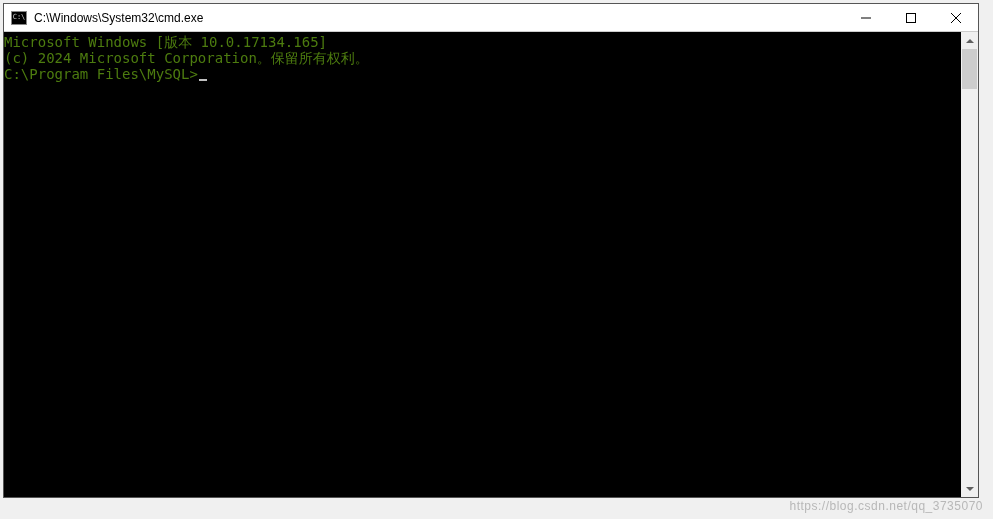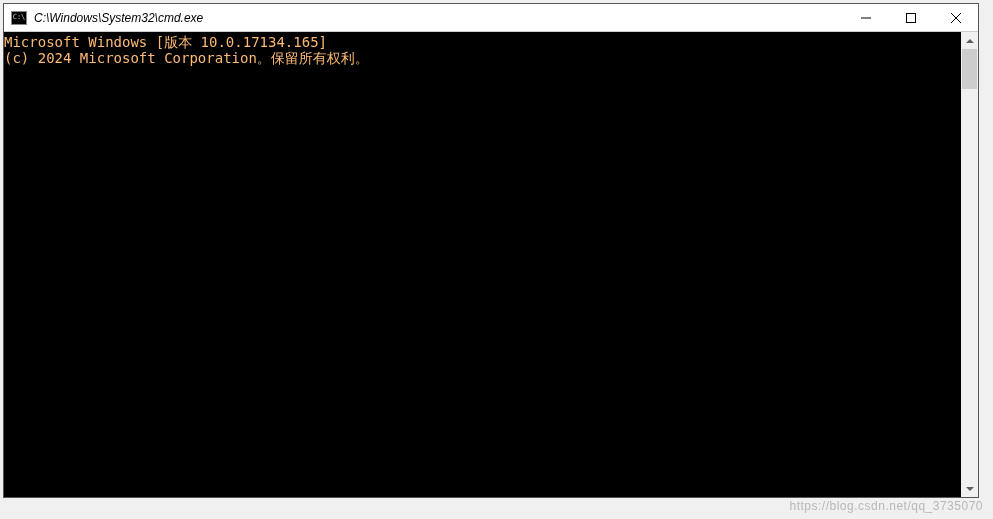--- a/index.html
+++ b/index.html
@@ -47,21 +47,20 @@
       font-family: monospace;
       line-height: 1;
     }
     .title-text {
       margin-left: 7px;
       font-size: 12px;
       color: #000;
       flex: 1;
       white-space: nowrap;
       overflow: hidden;
-      font-style: italic;
     }
     .win-controls {
       display: flex;
       height: 100%;
     }
     .win-btn {
       width: 45px;
       height: 100%;
       display: flex;
       align-items: center;
@@ -70,21 +69,21 @@
     }
     .win-btn svg { display: block; }
     .content-area {
       flex: 1;
       display: flex;
       min-height: 0;
     }
     .terminal {
       flex: 1;
       background: #000;
-      color: #fdba74;
+      color: #4d7c0f;
       font-family: "NSimSun", "SimSun", "Consolas", monospace;
       font-size: 14px;
       line-height: 16px;
       padding: 2px 0 0 0;
       white-space: pre;
       overflow: hidden;
       position: relative;
     }
     .terminal-line { display: block; }
     .cursor {
@@ -158,21 +157,21 @@
       <div class="win-btn">
         <svg width="10" height="10">
             <line x1="0" y1="0" x2="10" y2="10" stroke="#000" stroke-width="1"></line>
             <line x1="10" y1="0" x2="0" y2="10" stroke="#000" stroke-width="1"></line>
           </svg>
       </div>
     </div>
   </div>
 
   <div class="content-area">
-    <div class="terminal"><span class="terminal-line">Microsoft Windows [版本 10.0.17134.165]</span><span class="terminal-line">(c) 2024 Microsoft Corporation。保留所有权利。</span><span class="terminal-line"></span></div>
+    <div class="terminal"><span class="terminal-line">Microsoft Windows [版本 10.0.17134.165]</span><span class="terminal-line">(c) 2024 Microsoft Corporation。保留所有权利。</span><span class="terminal-line"></span><span class="terminal-line"><span>C:\Program Files\MySQL&gt;</span><span class="cursor"></span></span></div>
 
     <div class="scrollbar">
       <div class="scroll-btn up">
         <svg width="8" height="4">
             <polygon points="4,0 8,4 0,4" fill="#606060"></polygon>
           </svg>
       </div>
       <div class="scroll-thumb"></div>
       <div class="scroll-btn down">
         <svg width="8" height="4">

